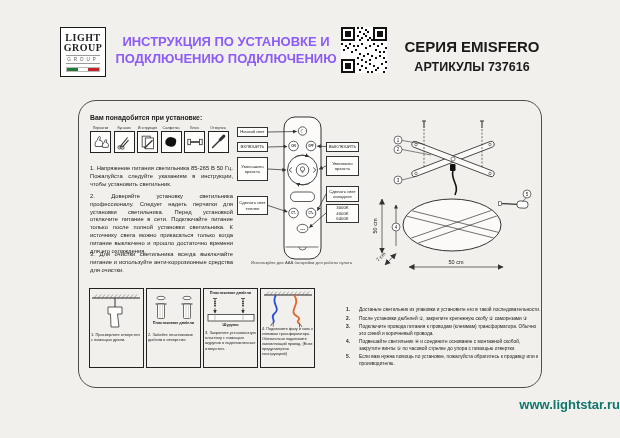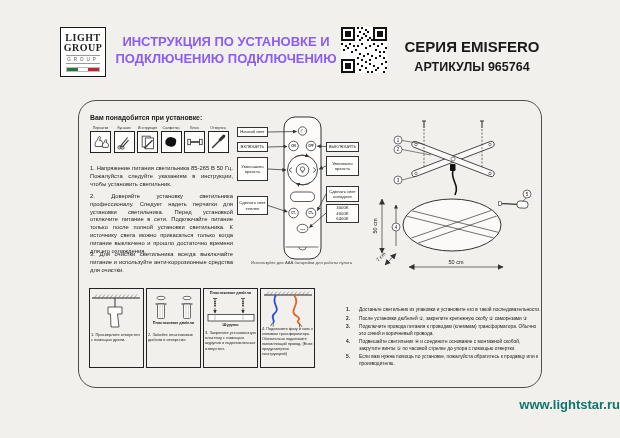--- a/index.html
+++ b/index.html
@@ -67,21 +67,21 @@
         <rect x="0" y="32" width="14" height="14"></rect>
           <rect x="2" y="34" width="10" height="10" fill="#fff"></rect>
           <rect x="4" y="36" width="6" height="6"></rect>
         <path d="M16 0h2v2h-2zM20 0h2v2h-2zM24 2h2v2h-2zM18 4h2v2h-2zM22 6h2v2h-2zM26 4h2v2h-2zM16 8h2v2h-2zM20 10h2v2h-2zM24 8h2v2h-2zM28 10h2v2h-2zM18 12h2v2h-2zM26 12h2v2h-2zM30 12h2v2h-2zM0 16h2v2h-2zM4 18h2v2h-2zM8 16h2v2h-2zM12 18h2v2h-2zM2 22h2v2h-2zM6 20h2v2h-2zM10 24h2v2h-2zM14 22h2v2h-2zM16 18h2v2h-2zM20 16h2v2h-2zM24 20h2v2h-2zM28 18h2v2h-2zM32 16h2v2h-2zM36 18h2v2h-2zM40 16h2v2h-2zM44 20h2v2h-2zM34 22h2v2h-2zM38 24h2v2h-2zM42 24h2v2h-2zM18 26h2v2h-2zM22 28h2v2h-2zM26 26h2v2h-2zM30 28h2v2h-2zM34 30h2v2h-2zM16 30h2v2h-2zM20 32h2v2h-2zM24 34h2v2h-2zM28 32h2v2h-2zM38 28h2v2h-2zM42 30h2v2h-2zM44 34h2v2h-2zM16 36h2v2h-2zM20 38h2v2h-2zM24 40h2v2h-2zM28 36h2v2h-2zM32 38h2v2h-2zM36 40h2v2h-2zM40 36h2v2h-2zM44 40h2v2h-2zM18 42h2v2h-2zM26 44h2v2h-2zM30 44h2v2h-2zM34 42h2v2h-2zM42 44h2v2h-2z"></path>
       </g>
     </svg>
   </div>
 
   <div class="series-block">
     <div class="series-line1">СЕРИЯ EMISFERO</div>
-    <div class="series-line2">АРТИКУЛЫ 965764</div>
+    <div class="series-line2">АРТИКУЛЫ 737616</div>
   </div>
 
   <div class="main-box">
 
     <svg class="art" viewBox="0 0 464 288">
       <defs>
         <marker id="ah" viewBox="0 0 6 6" markerWidth="6" markerHeight="6" refX="5.5" refY="3" orient="auto-start-reverse" markerUnits="userSpaceOnUse">
             <path d="M0,0L6,3L0,6Z" fill="#333"></path>
           </marker>
         <marker id="ah2" viewBox="0 0 4 4" markerWidth="4" markerHeight="4" refX="3.5" refY="2" orient="auto-start-reverse" markerUnits="userSpaceOnUse">

